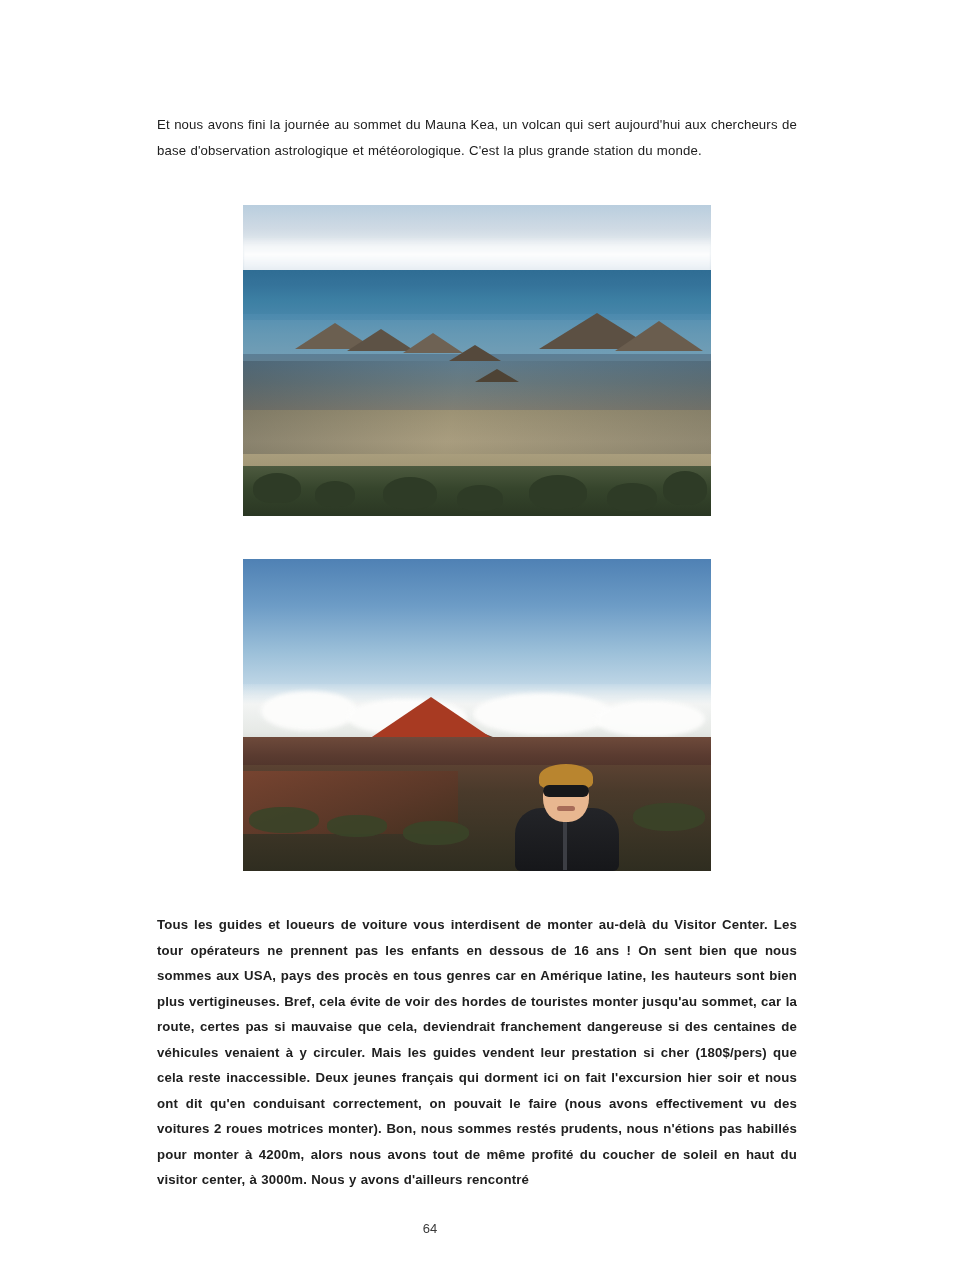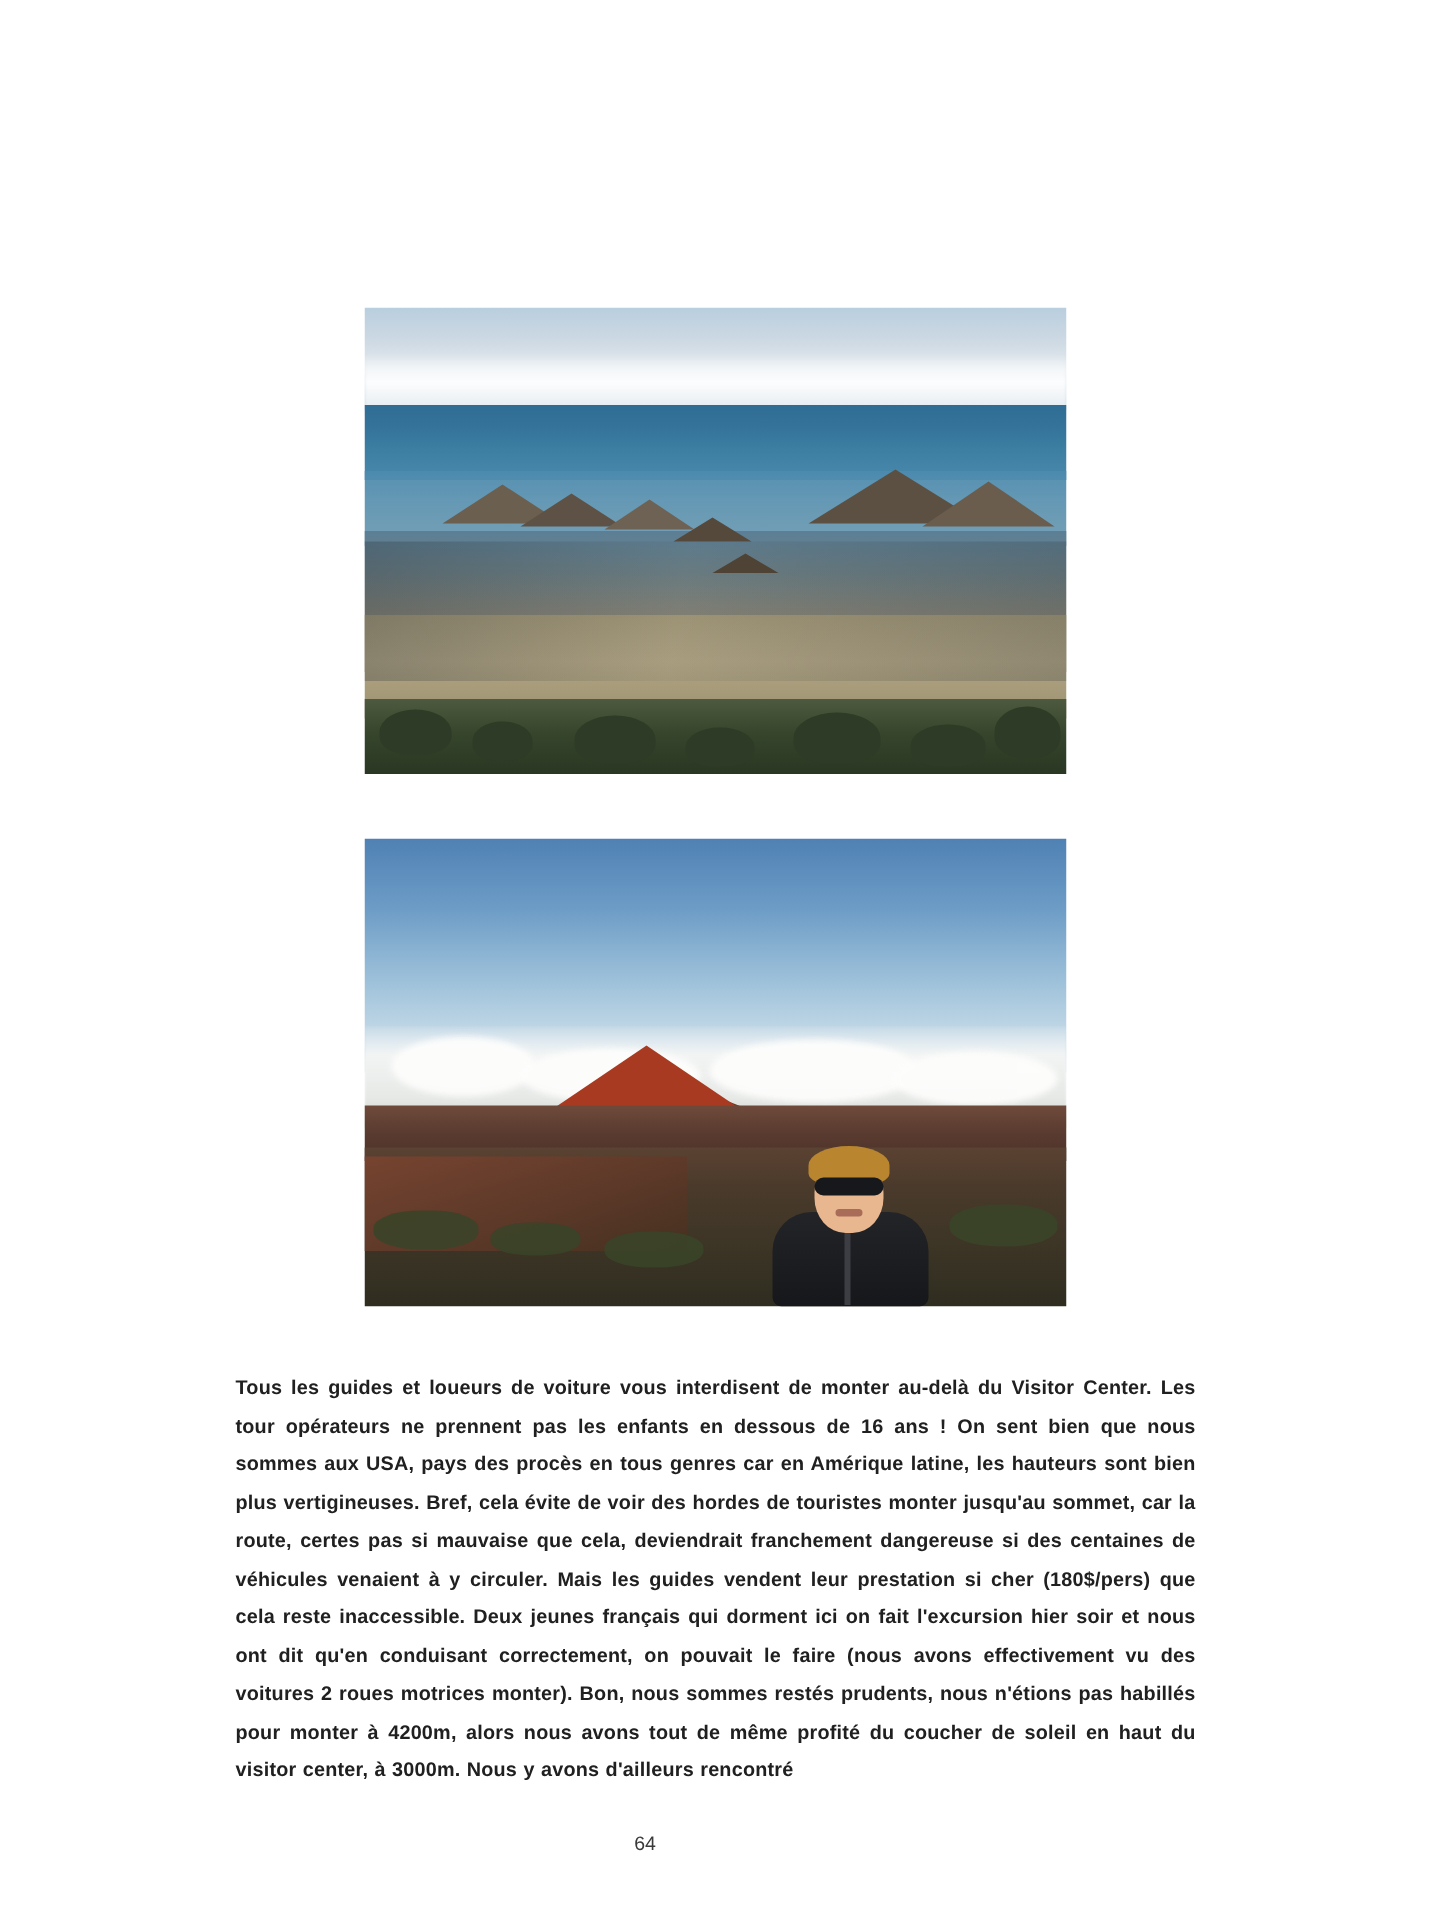--- a/index.html
+++ b/index.html
@@ -218,20 +218,23 @@
     position: absolute; left: 46px; top: 42px; width: 18px; height: 5px;
     background: #a86c58;
     border-radius: 3px;
   }
 </style>
 </head>
 <body>
 
 <div class="page">
 
+  <div class="content">
+    <p class="para top-para">Et nous avons fini la journée au sommet du Mauna Kea, un volcan qui sert aujourd'hui aux chercheurs de base d'observation astrologique et météorologique. C'est la plus grande station du monde.</p>
+  </div>
 
   <div class="figure fig1">
     <div class="p1-sky"></div>
     <div class="p1-clouds"></div>
     <div class="p1-far"></div>
     <div class="p1-mid"></div>
     <div class="p1-plain"></div>
     <div class="p1-plain2"></div>
     <div class="p1-shade"></div>
     <div class="cone p1-c1"></div>

